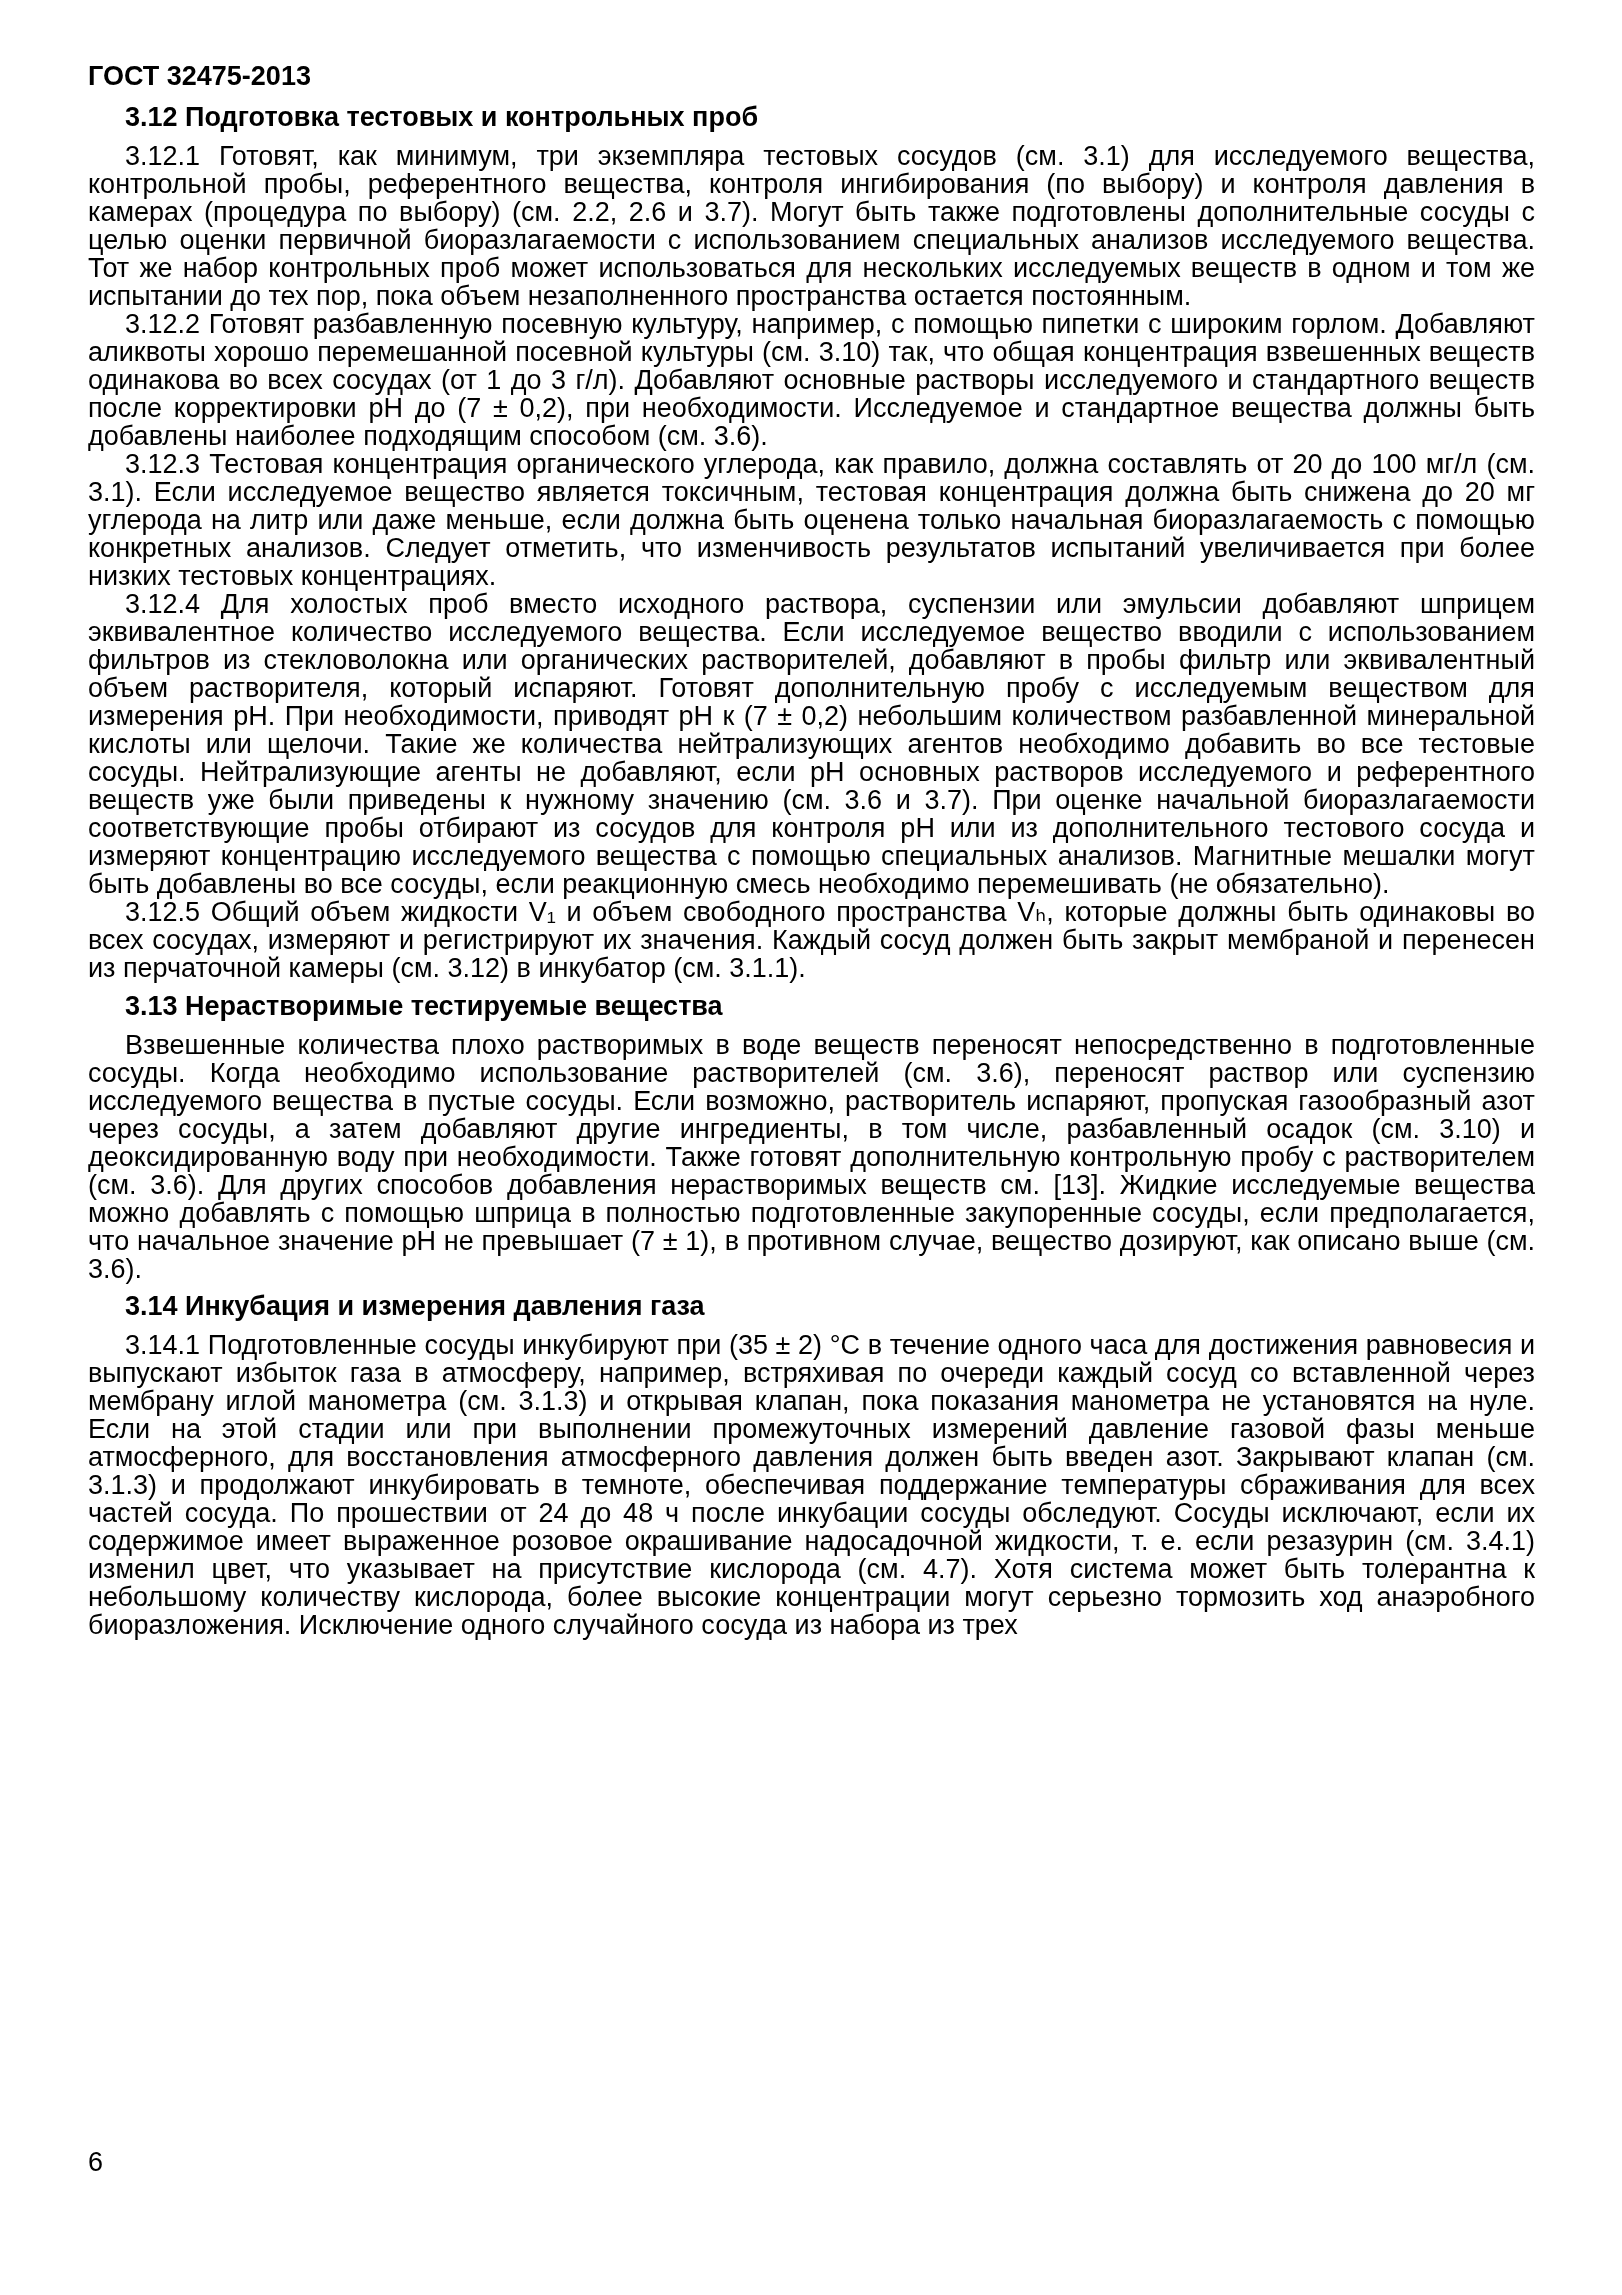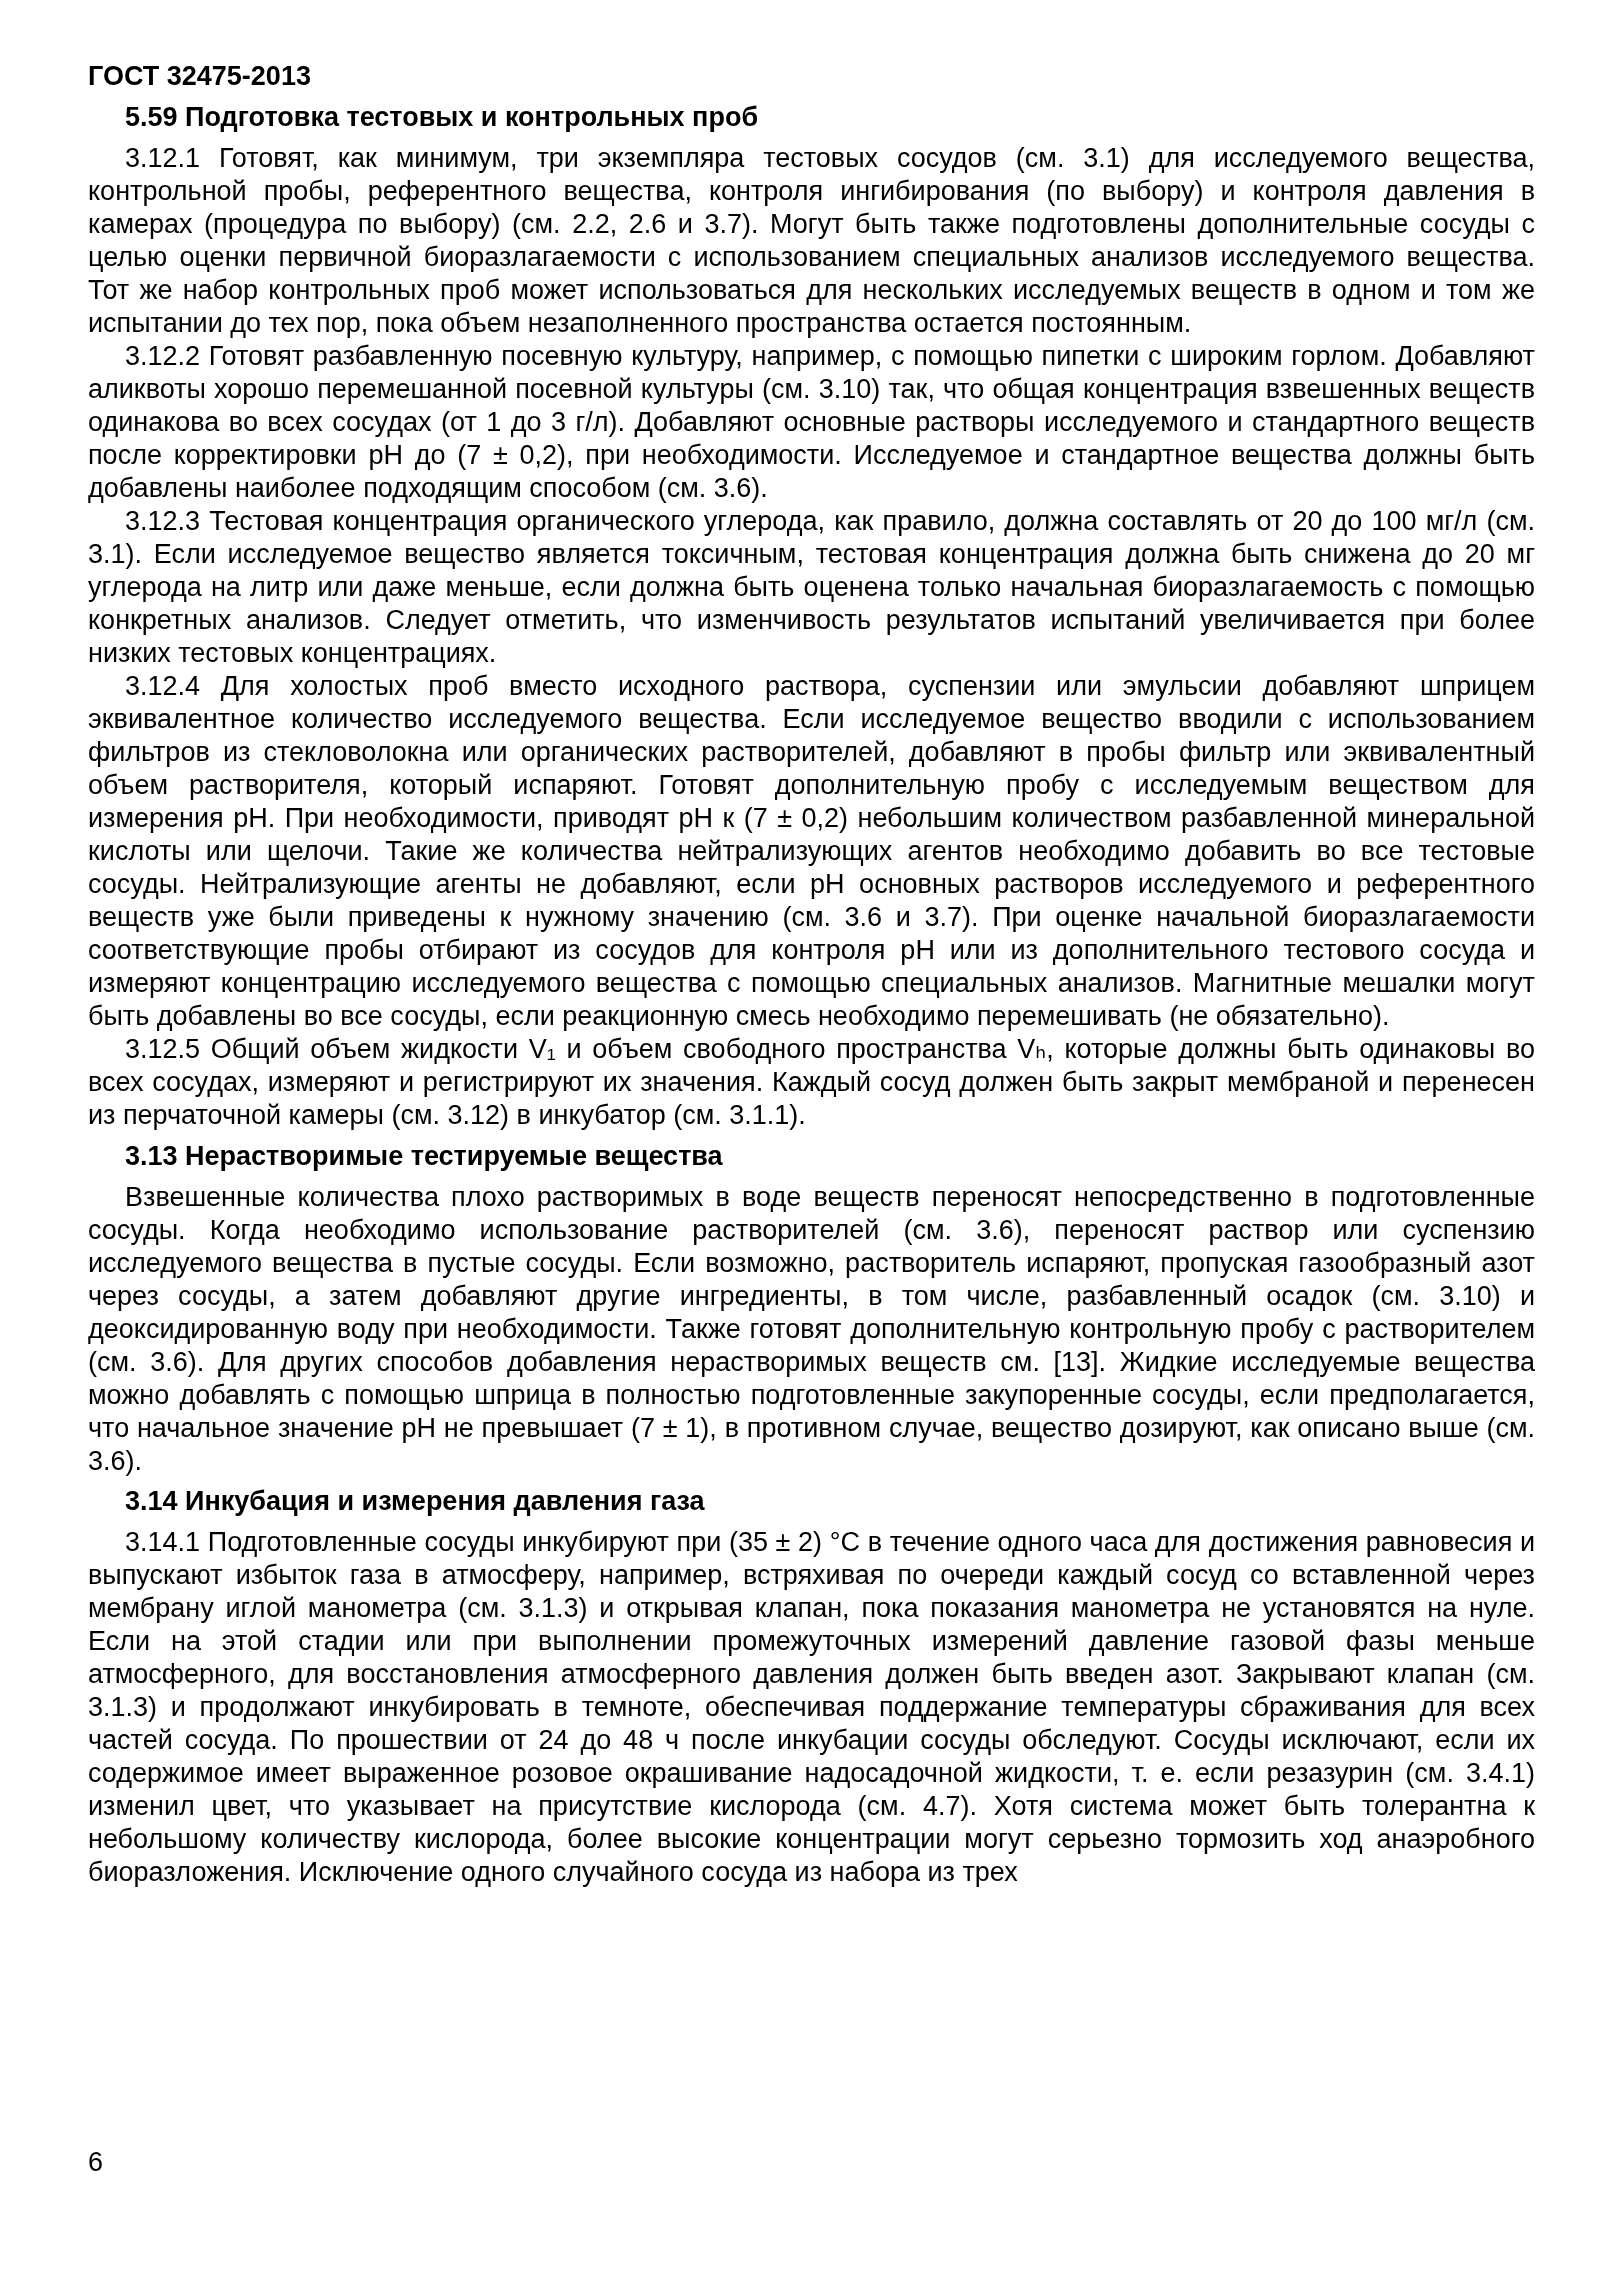--- a/index.html
+++ b/index.html
@@ -37,42 +37,42 @@
   }
   .section-heading {
     font-size: 27px;
     line-height: 33px;
     font-weight: bold;
     margin: 7.9px 0 7.9px 0;
     text-indent: 37px;
   }
   .para {
     font-size: 27px;
-    line-height: 33px;
+    line-height: 28px;
     margin: 0;
     text-indent: 37px;
     text-align: justify;
   }
   .page-number {
     position: absolute;
     left: 88px;
     top: 2146px;
     font-size: 27px;
     line-height: 33px;
   }
 </style>
 </head>
 <body>
 
 <div class="page">
   <div class="content">
 
     <div class="doc-header">ГОСТ 32475-2013</div>
 
-    <div class="section-heading">5.59 Подготовка тестовых и контрольных проб</div>
+    <div class="section-heading">3.12 Подготовка тестовых и контрольных проб</div>
 
     <p class="para">3.12.1 Готовят, как минимум, три экземпляра тестовых сосудов (см. 3.1) для исследуемого вещества, контрольной пробы, референтного вещества, контроля ингибирования (по выбору) и контроля давления в камерах (процедура по выбору) (см. 2.2, 2.6 и 3.7). Могут быть также подготовлены дополнительные сосуды с целью оценки первичной биоразлагаемости с использованием специальных анализов исследуемого вещества. Тот же набор контрольных проб может использоваться для нескольких исследуемых веществ в одном и том же испытании до тех пор, пока объем незаполненного пространства остается постоянным.</p>
 
     <p class="para">3.12.2 Готовят разбавленную посевную культуру, например, с помощью пипетки с широким горлом. Добавляют аликвоты хорошо перемешанной посевной культуры (см. 3.10) так, что общая концентрация взвешенных веществ одинакова во всех сосудах (от 1 до 3 г/л). Добавляют основные растворы исследуемого и стандартного веществ после корректировки pH до (7 ± 0,2), при необходимости. Исследуемое и стандартное вещества должны быть добавлены наиболее подходящим способом (см. 3.6).</p>
 
     <p class="para">3.12.3 Тестовая концентрация органического углерода, как правило, должна составлять от 20 до 100 мг/л (см. 3.1). Если исследуемое вещество является токсичным, тестовая концентрация должна быть снижена до 20 мг углерода на литр или даже меньше, если должна быть оценена только начальная биоразлагаемость с помощью конкретных анализов. Следует отметить, что изменчивость результатов испытаний увеличивается при более низких тестовых концентрациях.</p>
 
     <p class="para">3.12.4 Для холостых проб вместо исходного раствора, суспензии или эмульсии добавляют шприцем эквивалентное количество исследуемого вещества. Если исследуемое вещество вводили с использованием фильтров из стекловолокна или органических растворителей, добавляют в пробы фильтр или эквивалентный объем растворителя, который испаряют. Готовят дополнительную пробу с исследуемым веществом для измерения pH. При необходимости, приводят pH к (7 ± 0,2) небольшим количеством разбавленной минеральной кислоты или щелочи. Такие же количества нейтрализующих агентов необходимо добавить во все тестовые сосуды. Нейтрализующие агенты не добавляют, если pH основных растворов исследуемого и референтного веществ уже были приведены к нужному значению (см. 3.6 и 3.7). При оценке начальной биоразлагаемости соответствующие пробы отбирают из сосудов для контроля pH или из дополнительного тестового сосуда и измеряют концентрацию исследуемого вещества с помощью специальных анализов. Магнитные мешалки могут быть добавлены во все сосуды, если реакционную смесь необходимо перемешивать (не обязательно).</p>
 
     <p class="para">3.12.5 Общий объем жидкости V₁ и объем свободного пространства Vₕ, которые должны быть одинаковы во всех сосудах, измеряют и регистрируют их значения. Каждый сосуд должен быть закрыт мембраной и перенесен из перчаточной камеры (см. 3.12) в инкубатор (см. 3.1.1).</p>

